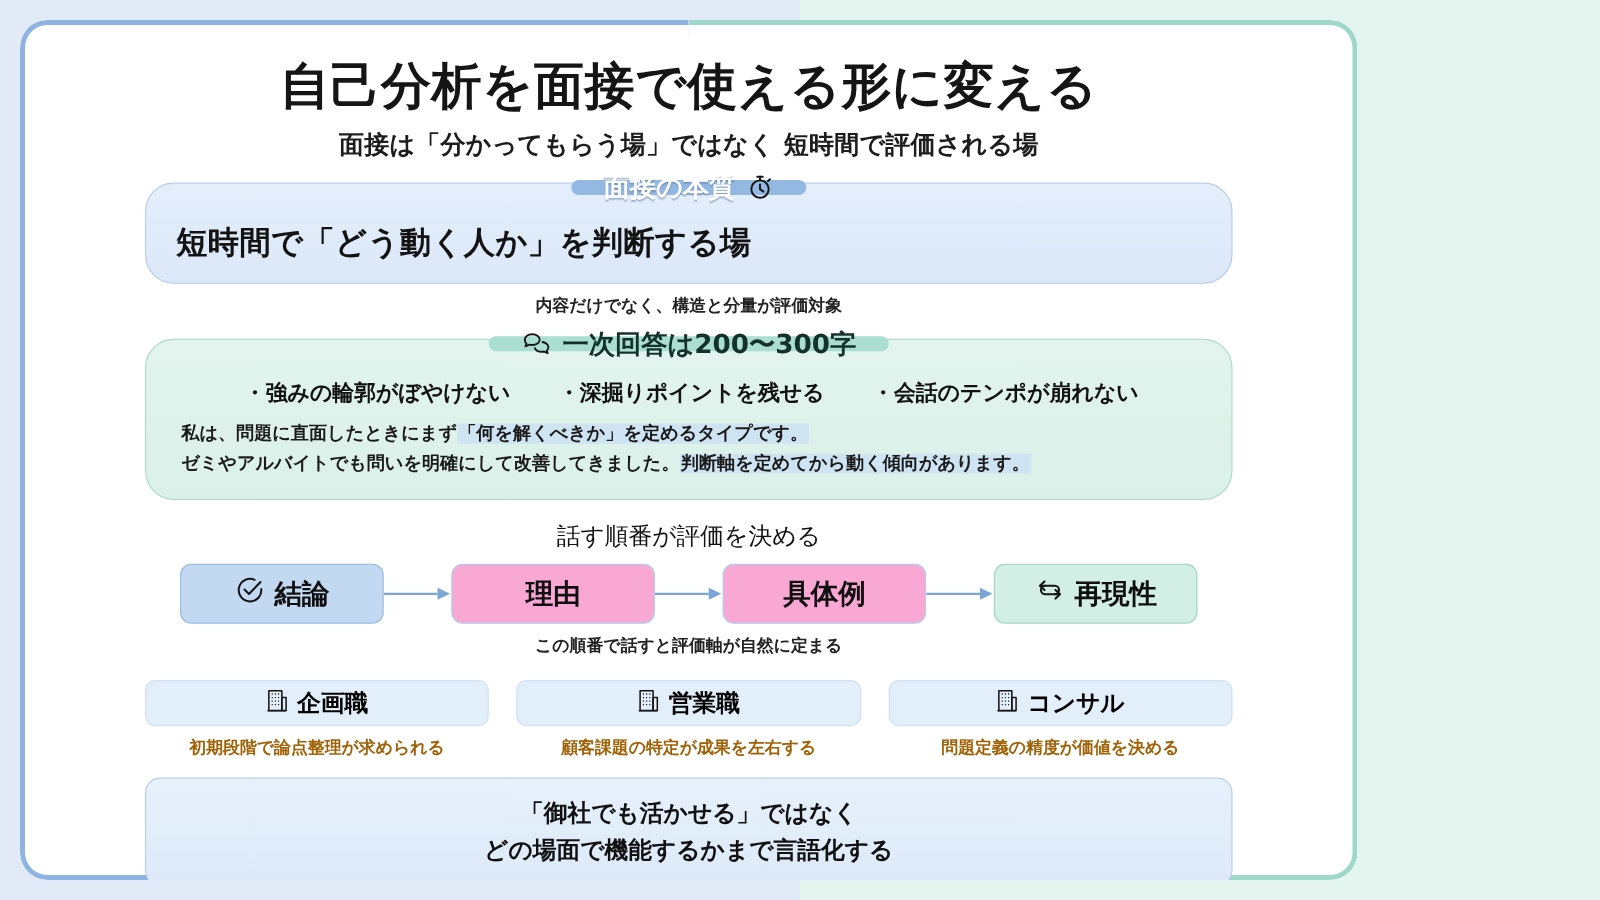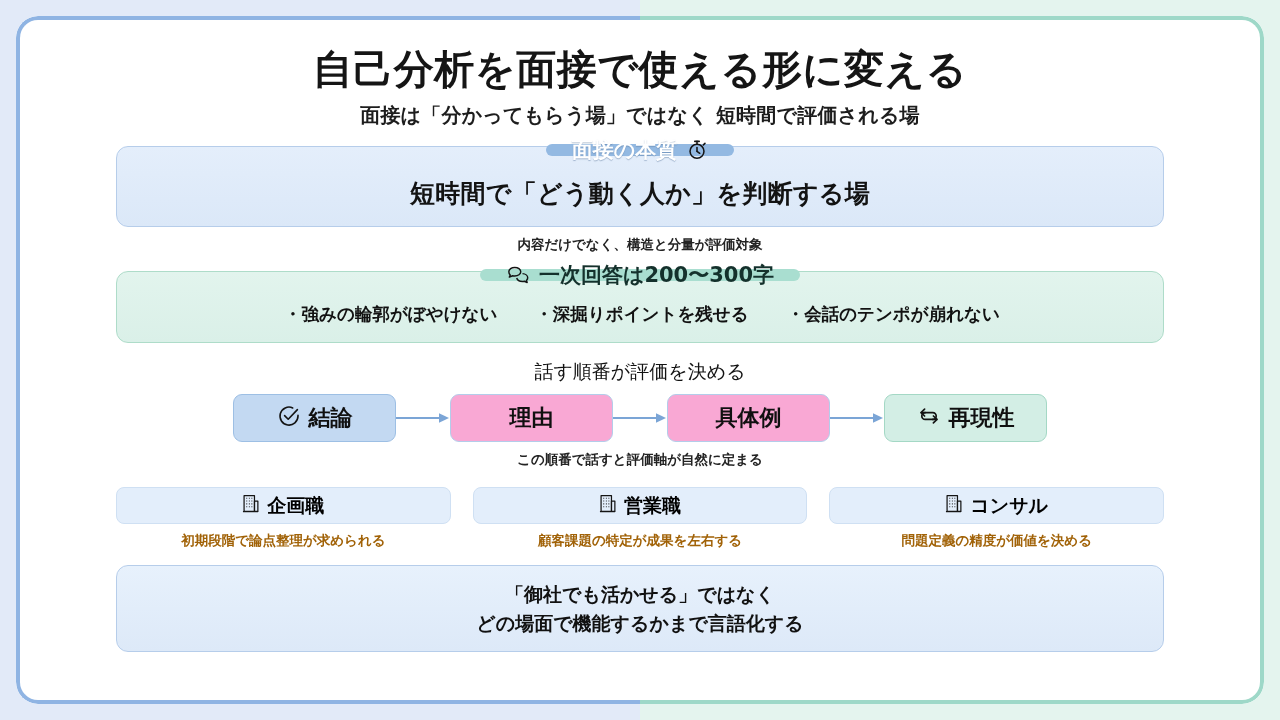--- a/index.html
+++ b/index.html
@@ -28,21 +28,21 @@
     width: 640px;
   }
   .bg-half.left  { left: 0;    background: #e2eaf8; }
   .bg-half.right { left: 640px; background: #e4f4ee; }
 
   
   #card-frame {
     position: absolute;
     left: 16px;
     top: 16px;
-    width: 1248px;
+    width: 1070px;
     height: 688px;
     box-sizing: border-box;
     border-radius: 22px;
     overflow: hidden;
     background: #ffffff;
   }
   #card-border-left, #card-border-right {
     position: absolute;
     top: 0;
     width: 50%;
@@ -112,24 +112,23 @@
     color: #ffffff;
     white-space: nowrap;
     transform: translateY(-2px);
   }
   .badge.blue  { background: #93b9e2; color: #ffffff;
                  text-shadow: 0 1px 1px rgba(80,110,150,.45); }
   .badge.green { background: #a9ded0; color: #14312c; }
   .badge .ico { display: inline-flex; align-items: center; }
 
   .panel {
-    border-radius: 12px;
+    border-radius: 23px;
     box-sizing: border-box;
     padding: 30px 24px 16px 24px;
-    text-align: center;
   }
   .panel.blue {
     background: linear-gradient(180deg, #e4eefb 0%, #dbe8f8 100%);
     border: 1.5px solid #b6cdea;
   }
   .panel.green {
     background: linear-gradient(180deg, #e2f4ed 0%, #daf0e8 100%);
     border: 1.5px solid #aedcc9;
     padding-left: 28px;
   }
@@ -302,20 +301,28 @@
               </svg>
             </span>
             <span>一次回答は200〜300字</span>
           </div>
         </div>
         <div class="panel green">
           <div class="bullet-row">
             <span>・強みの輪郭がぼやけない</span>
             <span>・深掘りポイントを残せる</span>
             <span>・会話のテンポが崩れない</span>
+          </div>
+          <div class="example-block">
+            <span class="line">
+              <span>私は、問題に直面したときにまず</span><span class="hl">「何を解くべきか」を定めるタイプです。</span>
+            </span>
+            <span class="line">
+              <span>ゼミやアルバイトでも問いを明確にして改善してきました。</span><span class="hl">判断軸を定めてから動く傾向があります。</span>
+            </span>
           </div>
         </div>
       </div>
 
       <div id="flow-section">
         <div id="flow-title">話す順番が評価を決める</div>
 
         <div id="flow-row">
 
           <div class="flow-step deep">

